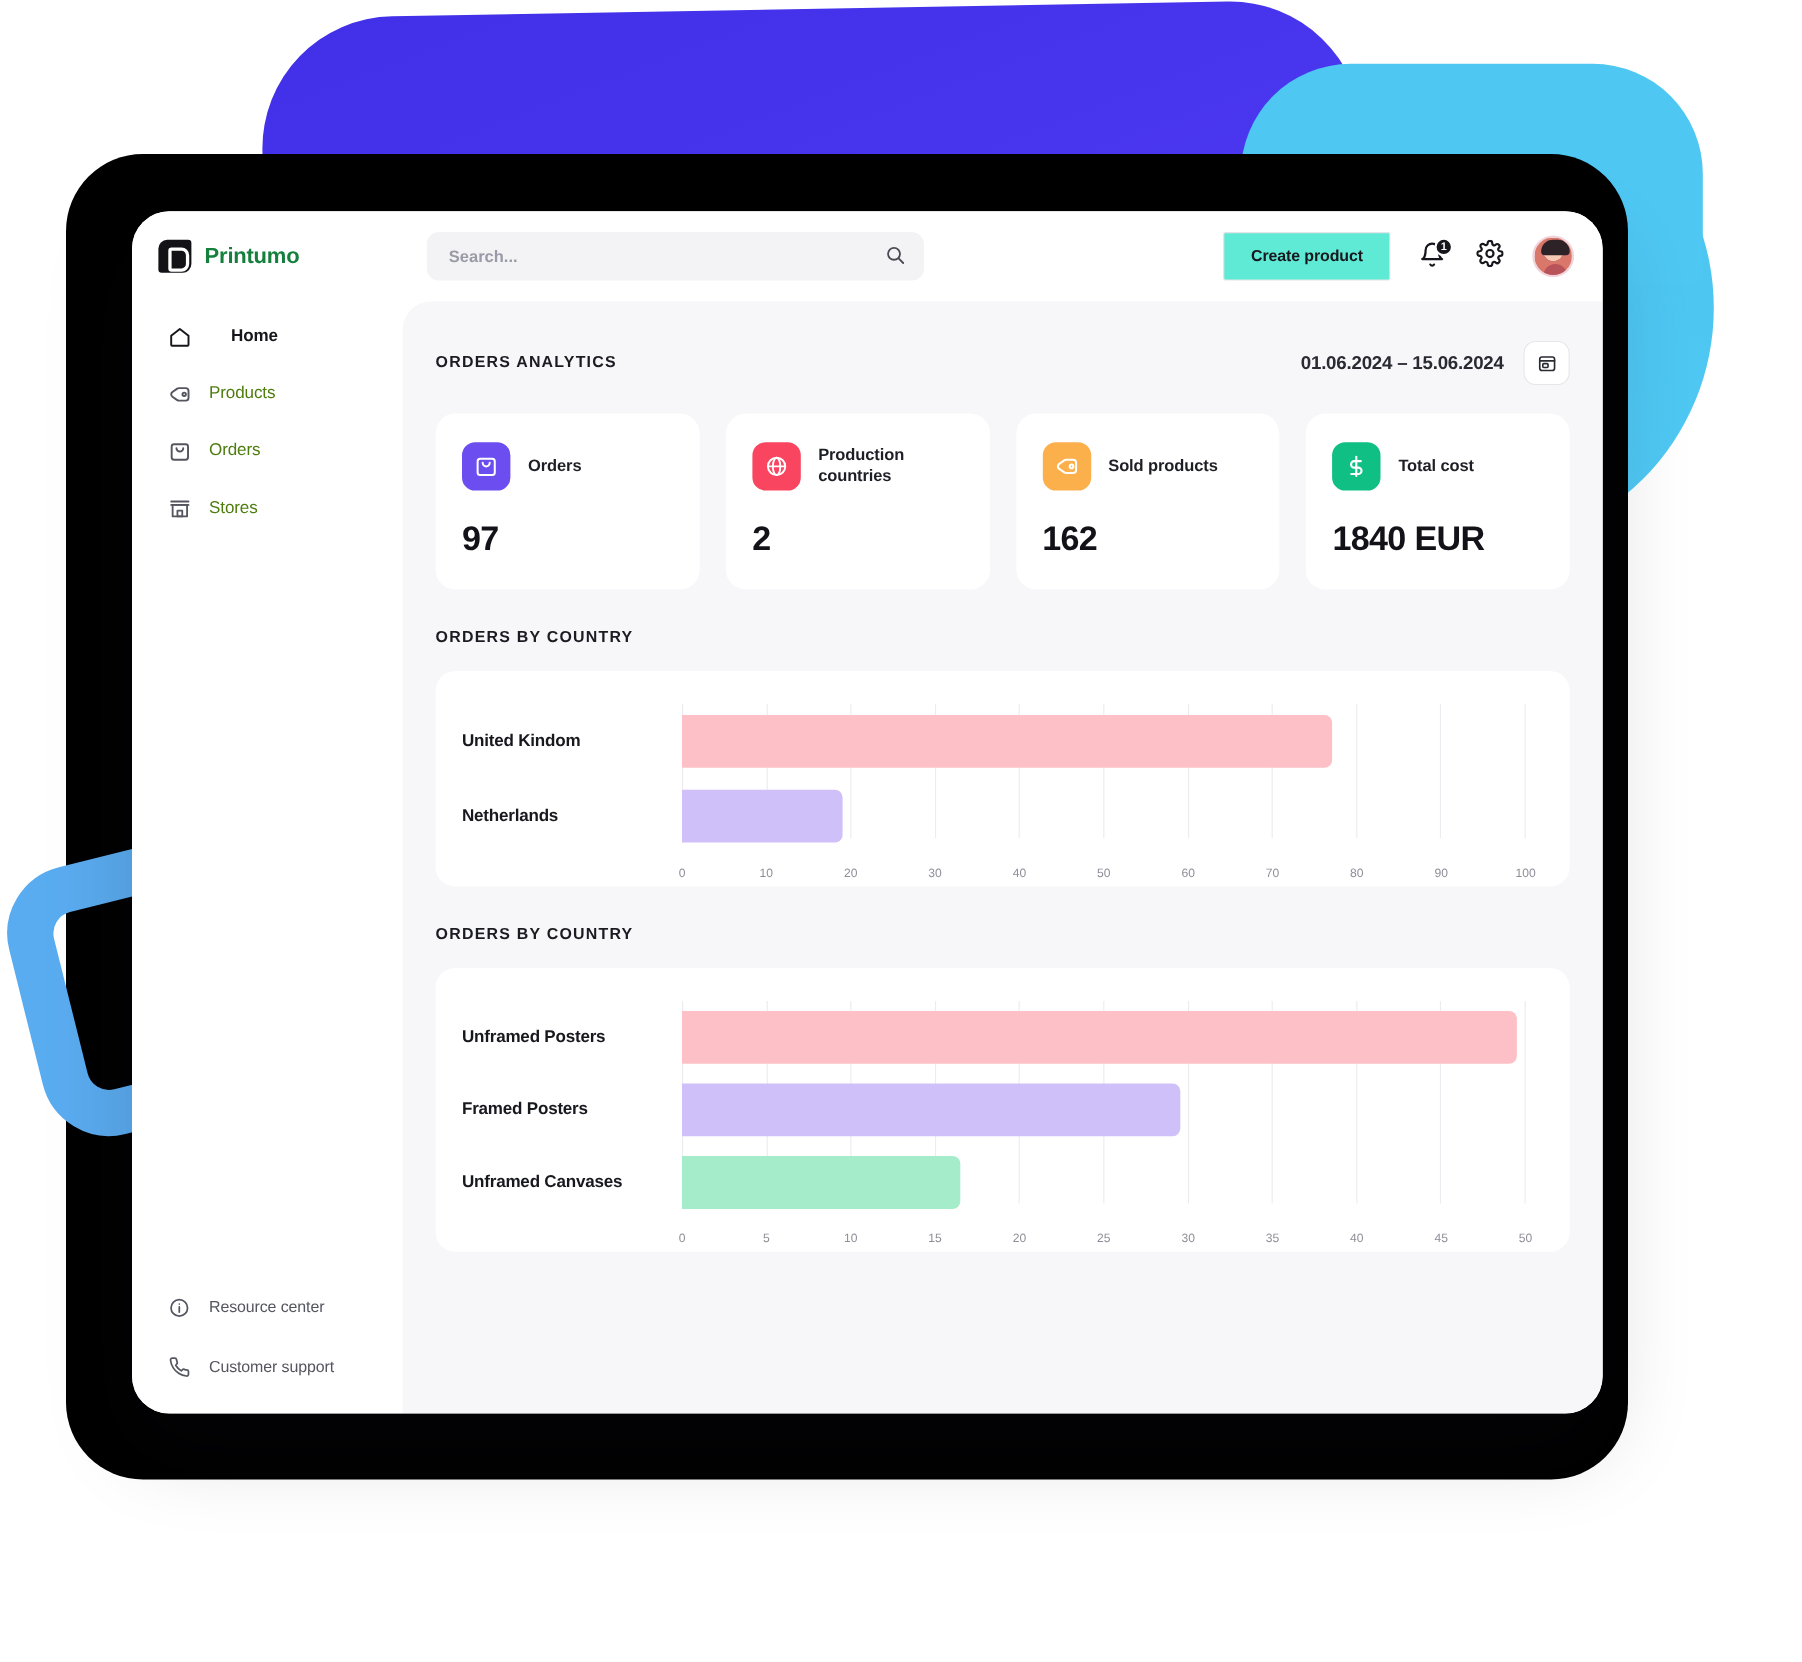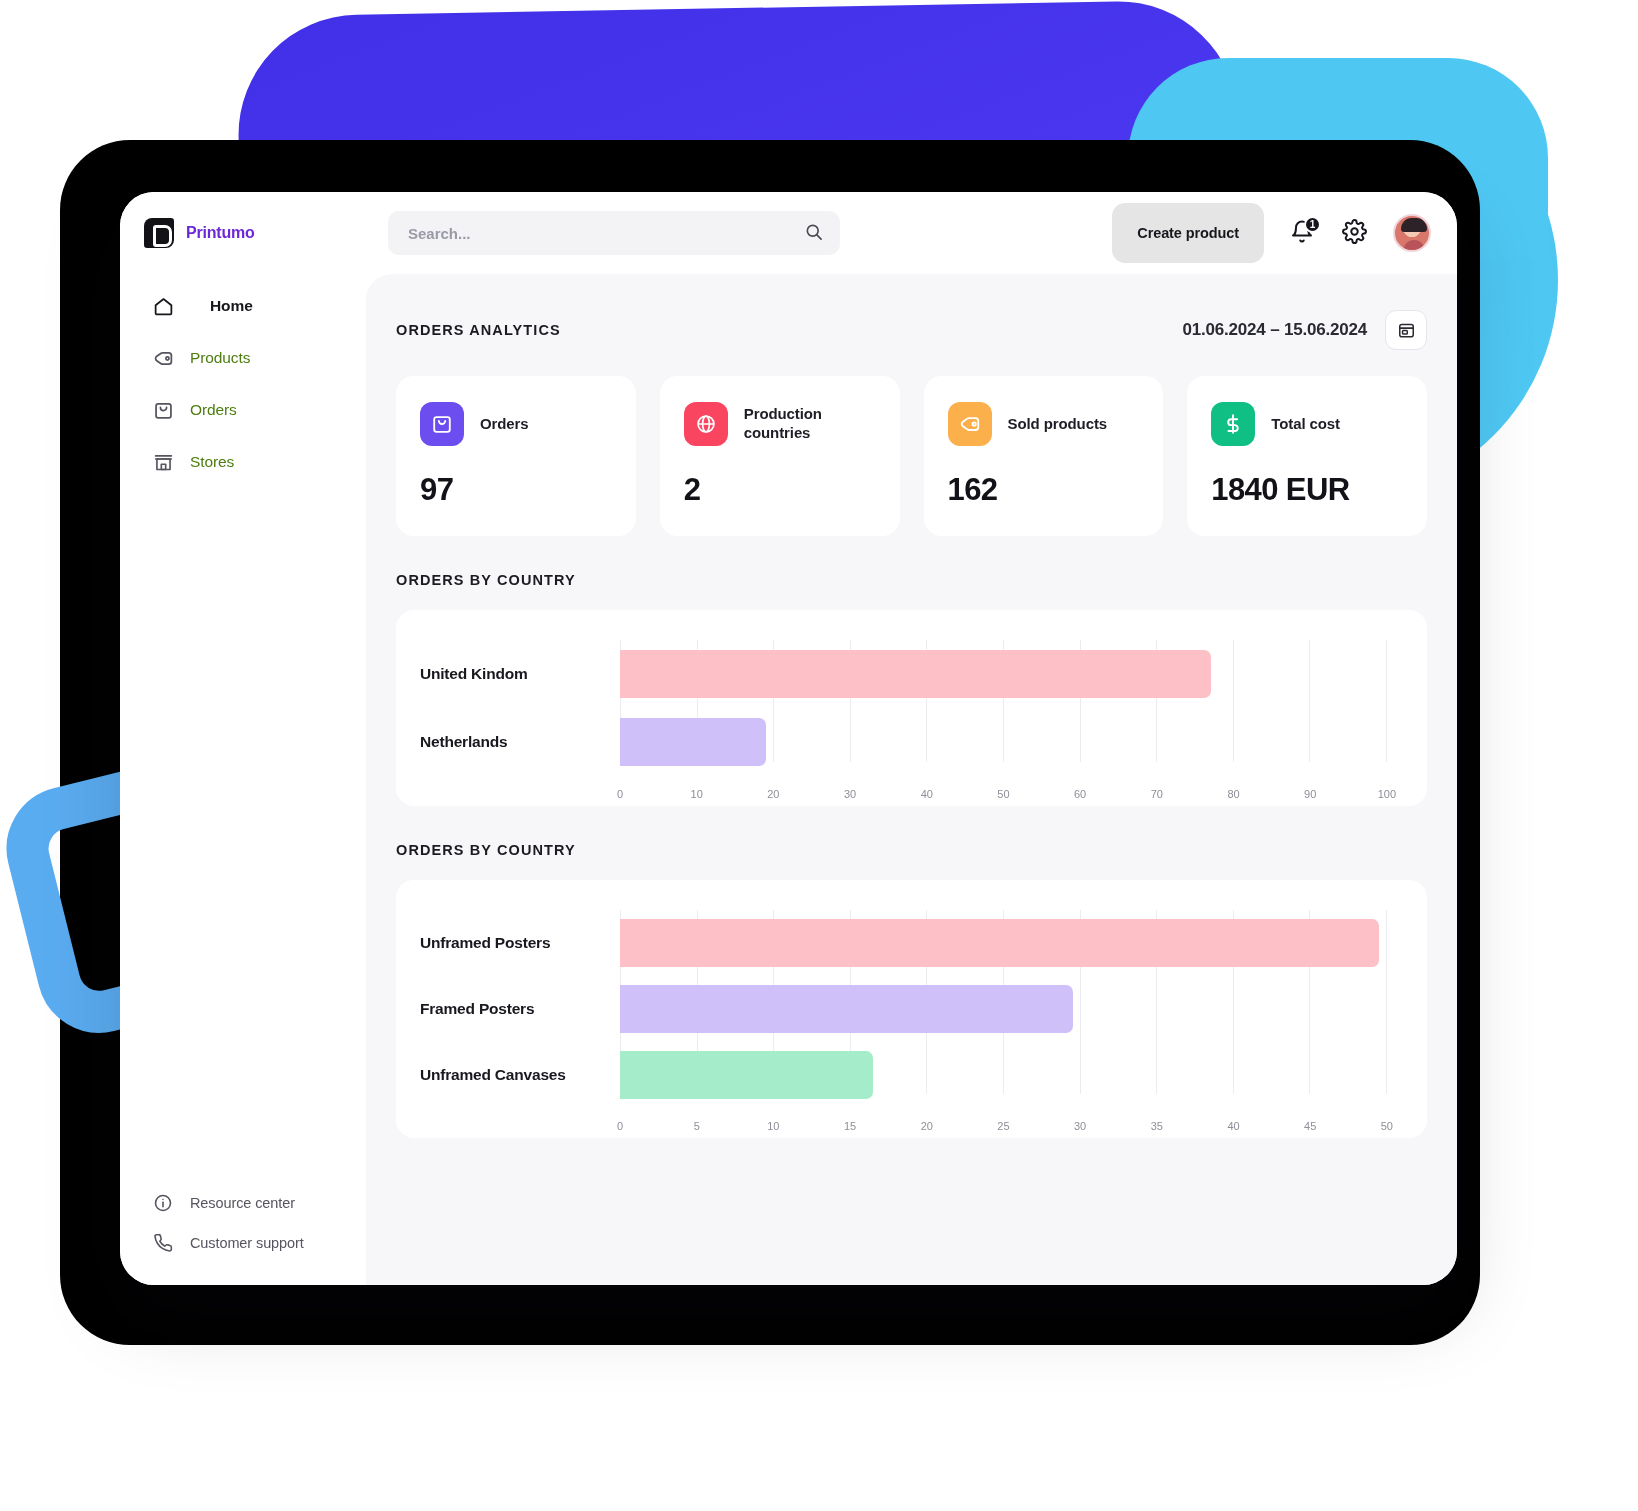--- a/index.html
+++ b/index.html
@@ -56,35 +56,35 @@
   .brand { display: flex; align-items: center; gap: 12px; width: 202px; flex: 0 0 202px; }
   .brand-mark {
     width: 30px; height: 30px; background: #121217;
     border-radius: 8px 3px 8px 3px; position: relative;
   }
   .brand-mark::after {
     content: ""; position: absolute; left: 9px; top: 7px;
     width: 13px; height: 16px; border: 3.5px solid #fff;
     border-radius: 3px 7px 7px 3px; border-left-color: #fff;
   }
-  .brand-name { font-size: 16px; font-weight: 700; color: #6d28d9; letter-spacing: -0.2px; }
+  .brand-name { font-size: 20px; font-weight: 700; color: #15803d; letter-spacing: -0.2px; }
 
   .searchwrap { flex: 0 0 452px; margin-left: 42px; position: relative; }
   .searchbox {
     width: 100%; height: 44px; background: #f3f3f5;
     border: none; border-radius: 11px; padding: 0 46px 0 20px;
     font-family: "Liberation Sans", sans-serif; font-size: 15px; color: #3a3a44; font-weight: bold;
   }
   .searchbox::placeholder { color: #9a9aa6; }
   .search-ico { position: absolute; right: 16px; top: 11px; }
 
   .topright { margin-left: auto; display: flex; align-items: center; gap: 26px; }
   .btn-create {
-    height: 60px; padding: 0 24px; background: #e5e5e5;
-    border: 1.4px solid #e3e3e8; border-radius: 13px;
+    height: 44px; padding: 0 24px; background: #5eead4;
+    border: 1.4px solid #e3e3e8; border-radius: 2px;
     font-family: "Liberation Sans", sans-serif;
     font-size: 14.5px; font-weight: 600; color: #17171d; cursor: pointer;
     letter-spacing: -0.1px;
   }
   .bellwrap { position: relative; width: 26px; height: 28px; }
   .badge {
     position: absolute; right: -5px; top: -3px;
     min-width: 17px; height: 17px; border-radius: 50%;
     background: #16161c; color: #fff; font-size: 10px; font-weight: 700;
     display: flex; align-items: center; justify-content: center;
@@ -111,21 +111,21 @@
   .navitem {
     display: flex; align-items: center; gap: 16px;
     height: 48px; padding: 0 18px; border-radius: 13px;
     cursor: pointer; color: #4d7c0f;
     font-size: 15.5px; letter-spacing: -0.1px;
   }
   .navitem .ico { width: 22px; height: 22px; display:flex; align-items:center; justify-content:center; }
   .navitem.home { color: #16161c; font-weight: 700; gap: 36px; }
   .navitem.active { background: #e9e4fb; color: #1d1d26; font-weight: 600; }
   .navspacer { flex: 1; }
-  .navbottom { display: flex; flex-direction: column; }
+  .navbottom { display: flex; flex-direction: column; gap: 14px; }
   .navbottom .navitem { height: 40px; font-size: 14.5px; color: #55555f; }
 
   
   .main {
     flex: 1; background: #f7f7f9;
     border-top-left-radius: 26px;
     padding: 36px 30px 0 30px;
     overflow: hidden;
   }
   .sechead { display: flex; align-items: center; }

